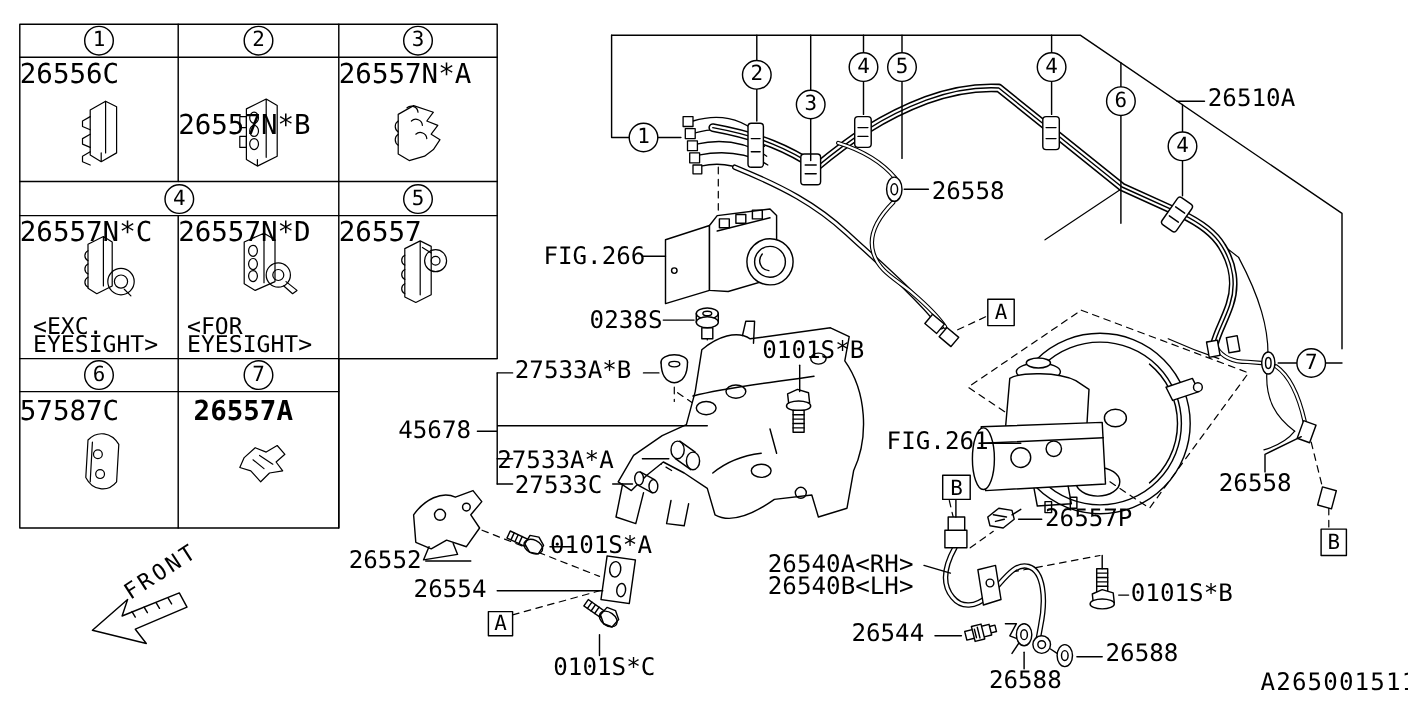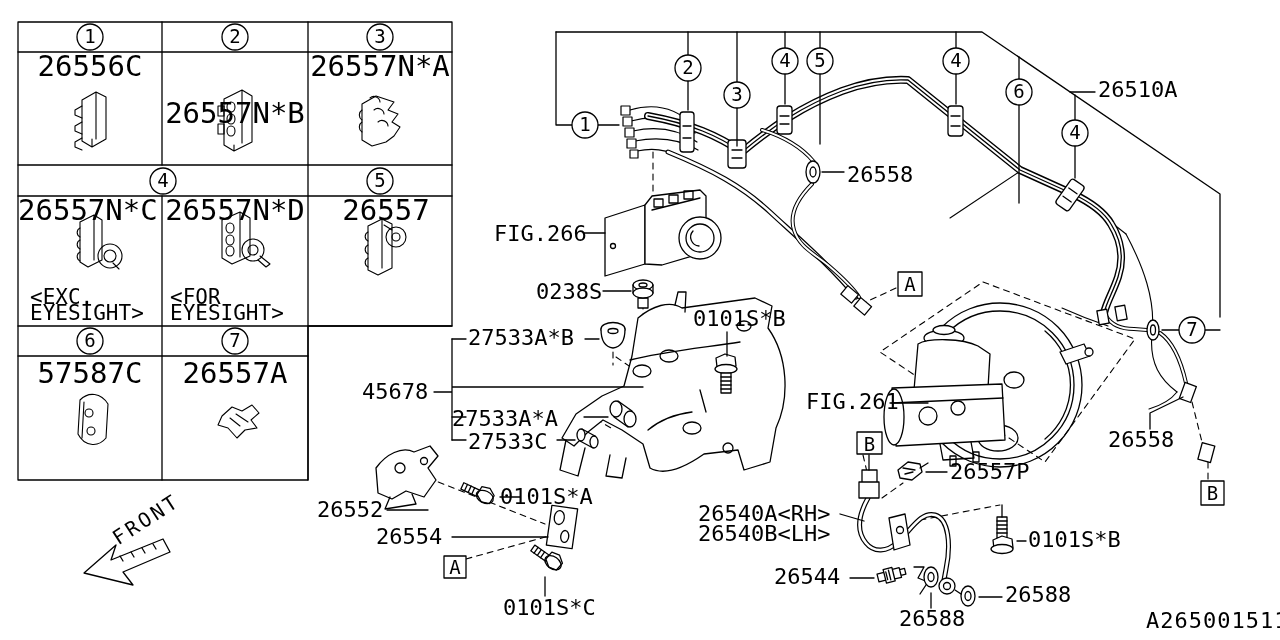--- a/index.html
+++ b/index.html
@@ -1,20 +1,20 @@
 <!DOCTYPE html>
 <html><head>
 <meta charset="utf-8">
 <style>
   html,body{margin:0;padding:0;background:#e8e8e8;}
   #stage{position:relative;width:1280px;height:640px;background:#ffffff;overflow:hidden;
          font-family:"DejaVu Sans Mono", monospace;color:#000;}
   #stage svg{position:absolute;left:0;top:0;}
   .lbl{position:absolute;font-size:22px;line-height:22px;white-space:pre;letter-spacing:0px;}
-  .tlbl{position:absolute;font-size:29px;line-height:23px;white-space:pre;text-align:center;}
+  .tlbl{position:absolute;font-size:25px;line-height:23px;white-space:pre;}
   .note{position:absolute;font-size:21px;line-height:16px;white-space:pre;}
   .cnum{position:absolute;font-size:19px;line-height:19px;width:30px;text-align:center;}
   .boxletter{position:absolute;font-size:19px;line-height:19px;text-align:center;}
   .front{position:absolute;font-size:20px;line-height:20px;letter-spacing:3px;
          transform:rotate(-33deg);transform-origin:left bottom;}
   .docnum{position:absolute;font-size:22px;line-height:22px;letter-spacing:1px;}
 </style>
 </head>
 <body>
 
@@ -356,21 +356,21 @@
   <div class="tlbl" style="left:162px;top:55px;width:146px;margin-top:47px;">26557N*B</div>
   <div class="tlbl" style="left:308px;top:55px;width:144px;">26557N*A</div>
   <div class="tlbl" style="left:18px;top:199px;width:116px;">26557N*C</div>
   <div class="tlbl" style="left:162px;top:199px;width:146px;">26557N*D</div>
   <div class="tlbl" style="left:308px;top:199px;width:156px;">26557</div>
   <div class="note" style="left:30px;top:289px;">&lt;EXC.</div>
   <div class="note" style="left:30px;top:305px;">EYESIGHT&gt;</div>
   <div class="note" style="left:170px;top:289px;">&lt;FOR</div>
   <div class="note" style="left:170px;top:305px;">EYESIGHT&gt;</div>
   <div class="tlbl" style="left:18px;top:362px;width:144px;">57587C</div>
-  <div class="tlbl" style="left:162px;top:362px;width:146px;">26557A</div>
+  <div class="tlbl" style="left:176px;top:362px;width:146px;font-weight:bold;">26557A</div>
 
   <div class="cnum" style="left:570px;top:115px;">1</div>
   <div class="cnum" style="left:673px;top:58px;">2</div>
   <div class="cnum" style="left:722px;top:85px;">3</div>
   <div class="cnum" style="left:770px;top:51px;">4</div>
   <div class="cnum" style="left:805px;top:51px;">5</div>
   <div class="cnum" style="left:941px;top:51px;">4</div>
   <div class="cnum" style="left:1004px;top:82px;">6</div>
   <div class="cnum" style="left:1060px;top:123px;">4</div>
   <div class="cnum" style="left:1177px;top:320px;">7</div>

